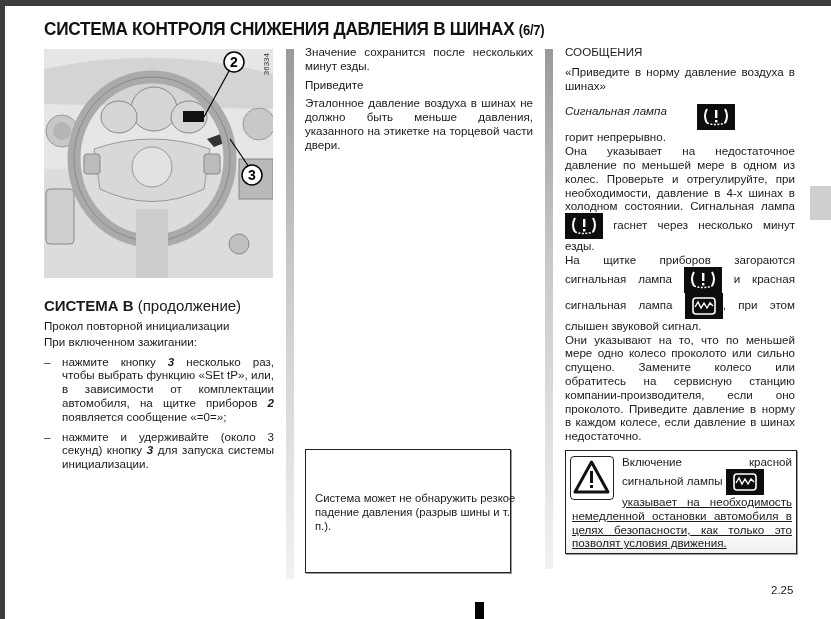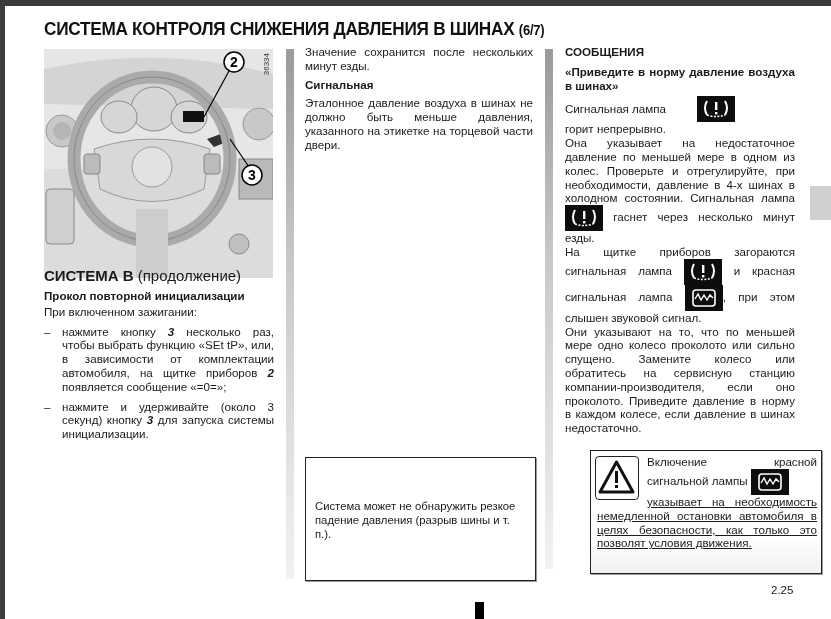--- a/index.html
+++ b/index.html
@@ -16,39 +16,39 @@
   .sep1 { left: 286px; top: 49px; height: 530px; background: linear-gradient(#9a9a9a, #c8c8c8 40%, #f2f2f2); }
   .sep2 { left: 545px; top: 49px; height: 520px; background: linear-gradient(#9a9a9a, #c8c8c8 40%, #f2f2f2); }
   .side-tab { position: absolute; left: 810px; top: 186px; width: 21px; height: 34px; background: #cfcfcf; }
 
   
   .illus { position: absolute; left: 44px; top: 49px; width: 229px; height: 229px; background: #e8e8e8; overflow: hidden; }
   .illus svg { width: 229px; height: 229px; display: block; }
   .ref-code { position: absolute; right: 2px; top: 4px; font-size: 8px; color: #333; writing-mode: vertical-rl; transform: rotate(180deg); }
 
   .col { position: absolute; font-size: 11.6px; line-height: 13.8px; text-align: justify; }
-  .col1 { left: 44px; top: 266px; width: 230px; }
+  .col1 { left: 44px; top: 296px; width: 230px; }
   .col2 { left: 305px; top: 45px; width: 228px; }
   .col3 { left: 565px; top: 45px; width: 230px; }
 
   .sec-title { font-size: 15px; font-weight: bold; line-height: 20px; }
   .sec-title .cont { font-weight: normal; }
-  .sub-title { font-weight: bold; margin-top: 3px; }
+  .sub-title { font-weight: normal; margin-top: 3px; }
   .p { margin-top: 2px; }
   .dash-item { position: relative; padding-left: 18px; margin-top: 6px; }
   .dash-item .dash { position: absolute; left: 0; top: 0; }
   .indent { padding-left: 16px; }
 
-  .note-box { position: absolute; left: 305px; top: 449px; width: 231px; height: 124px; border: 1.5px solid #222; box-shadow: 1px 1px 0 #999; margin-top: 8px; }
+  .note-box { position: absolute; left: 305px; top: 449px; width: 206px; height: 124px; border: 1.5px solid #222; box-shadow: 1px 1px 0 #999; }
   .note-box .txt { position: absolute; left: 9px; top: 41px; width: 210px; font-size: 11.3px; line-height: 14px; }
 
   .lamp { display: inline-block; width: 38px; height: 26px; background: #0d0d0d; vertical-align: middle; position: relative; }
   .lamp svg { position: absolute; left: 0; top: 0; width: 38px; height: 26px; }
 
-  .warn-box { position: absolute; left: 590px; top: 450px; width: 232px; height: 124px; border: 1.5px solid #222; background: linear-gradient(#ffffff 70%, #f1f1f1); box-shadow: 1px 1px 0 #999; }
+  .warn-box { position: absolute; left: 565px; top: 450px; width: 232px; height: 104px; border: 1.5px solid #222; background: linear-gradient(#ffffff 70%, #f1f1f1); box-shadow: 1px 1px 0 #999; }
   .warn-icon { position: absolute; left: 4px; top: 5px; width: 44px; height: 44px; border: 1.5px solid #222; border-radius: 4px; background: #fff; }
   .warn-icon svg { width: 41px; height: 41px; display: block; }
 
   .page-num { position: absolute; left: 771px; top: 584px; font-size: 11.5px; }
   .mark { position: absolute; left: 475px; top: 602px; width: 9px; height: 17px; background: #000; }
 </style>
 </head>
 <body>
 
 <div class="frame-top"></div>
@@ -108,32 +108,32 @@
     <span>нажмите кнопку </span><b><i>3</i></b><span> несколько раз, чтобы выбрать функцию «SEt tP», или, в зависимости от комплектации автомобиля, на щитке приборов </span><b><i>2</i></b><span> появляется сообщение «=0=»;</span>
   </div>
   <div class="dash-item">
     <span class="dash">–</span>
     <span>нажмите и удерживайте (около 3 секунд) кнопку </span><b><i>3</i></b><span> для запуска системы инициализации.</span>
   </div>
 </div>
 
 <div class="col col2">
   <div>Значение сохранится после нескольких минут езды.</div>
-  <div class="sub-title" style="margin-top:5px">Сигнальная</div>
+  <div class="sub-title" style="margin-top:5px">Приведите</div>
   <div class="p" style="margin-top:5px">Эталонное давление воздуха в шинах не должно быть меньше давления, указанного на этикетке на торцевой части двери.</div>
 </div>
 
 <div class="note-box">
   <div class="txt">Система может не обнаружить резкое падение давления (разрыв шины и т. п.).</div>
 </div>
 
 <div class="col col3">
   <div class="sub-title" style="margin-top:0">СООБЩЕНИЯ</div>
   <div class="sub-title" style="margin-top:6px">«Приведите в норму давление воздуха в шинах»</div>
-  <div style="margin-top:4px; display:flex; justify-content:space-between; align-items:center;">
+  <div style="margin-top:12px; display:flex; justify-content:space-between; align-items:flex-start;font-style:italic;">
     <span>Сигнальная лампа</span>
     <span class="lamp">
       <svg viewBox="0 0 38 26">
           <path d="M10 5 Q6 12 10 19 M28 5 Q32 12 28 19" stroke="#fff" stroke-width="2" fill="none"></path>
           <path d="M10 19 Q19 22 28 19" stroke="#fff" stroke-width="1.5" fill="none" stroke-dasharray="2 1.5"></path>
           <rect x="18" y="6" width="2.4" height="8" fill="#fff"></rect>
           <rect x="18" y="16" width="2.4" height="2.4" fill="#fff"></rect>
         </svg>
     </span>
     <span style="width:30px"></span>

